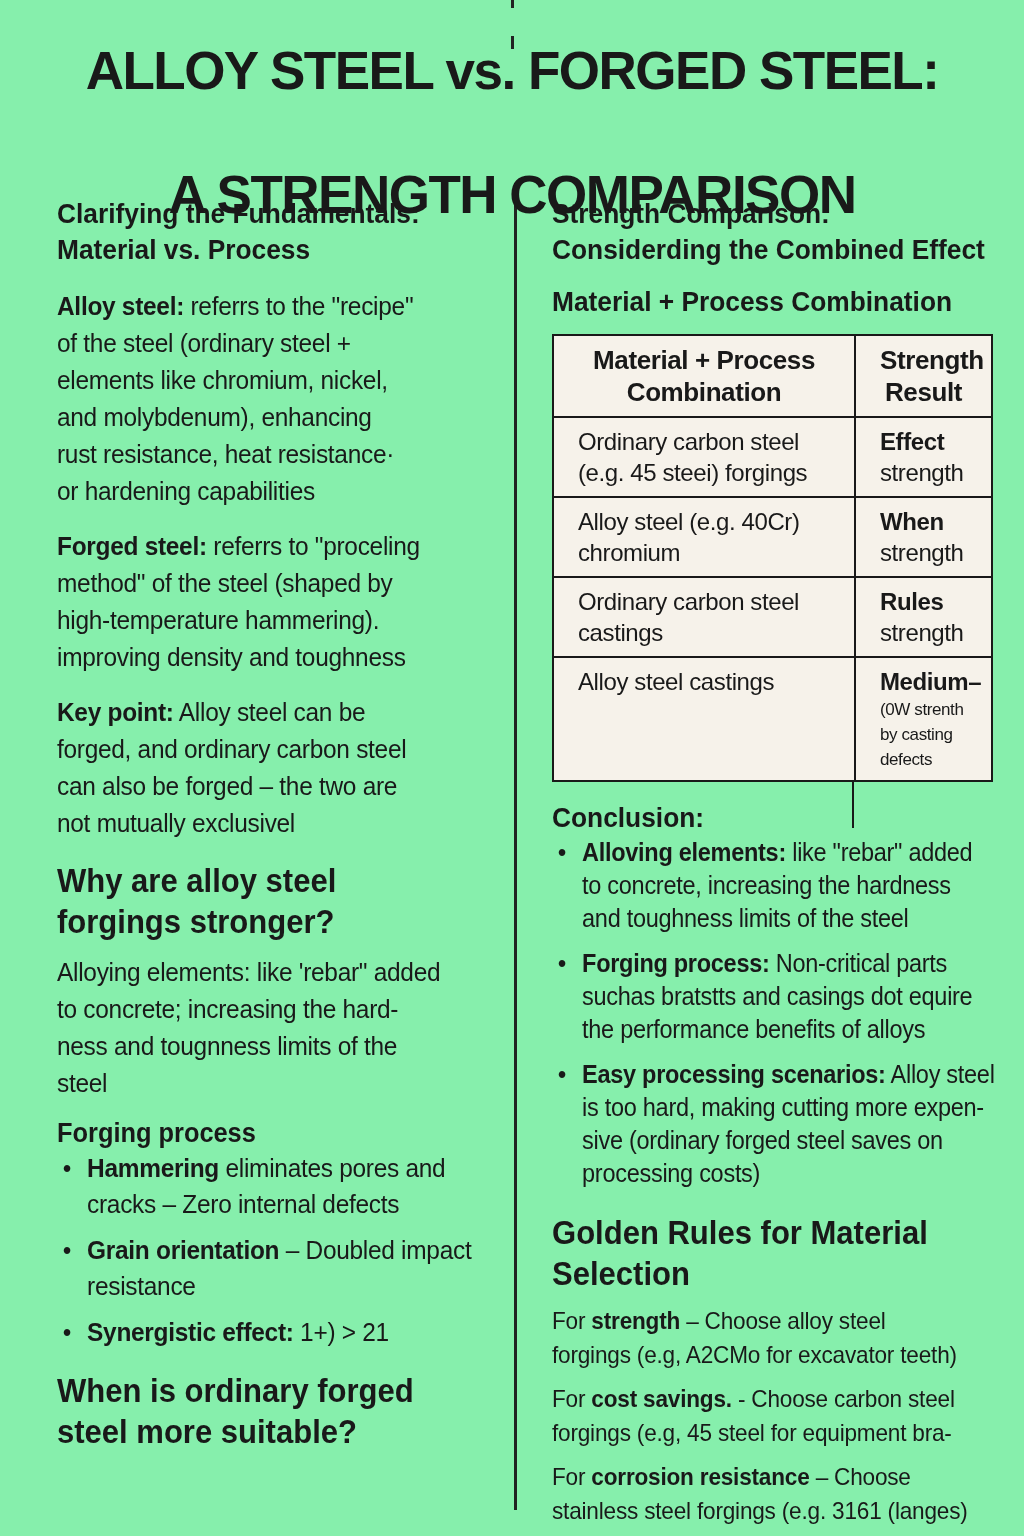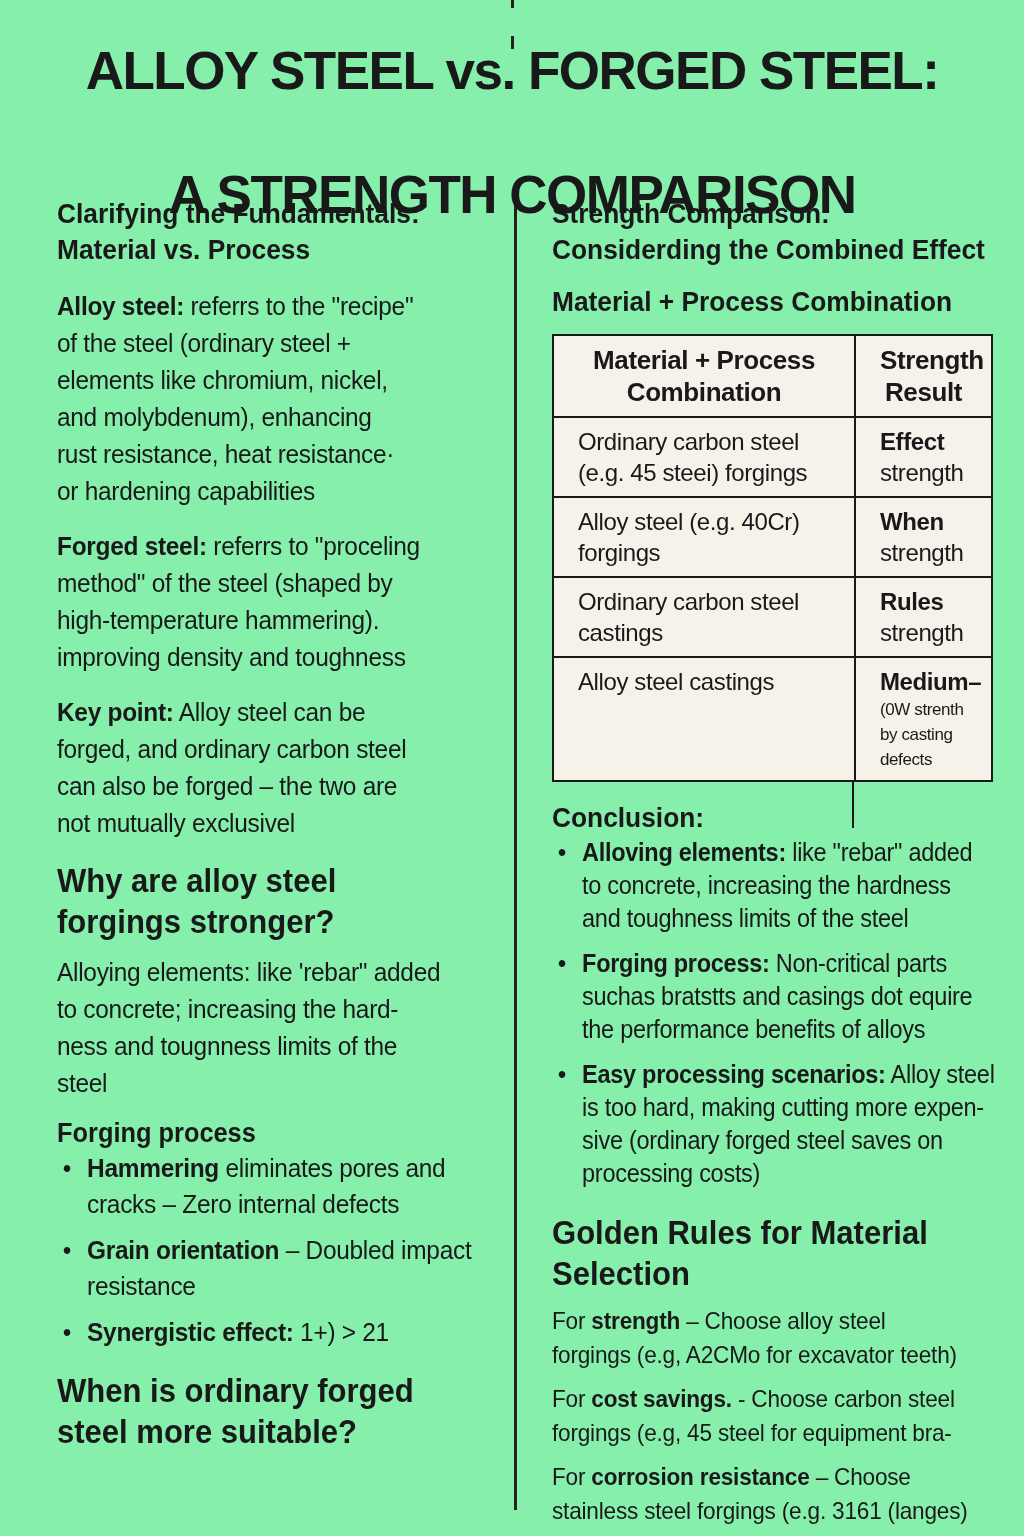--- a/index.html
+++ b/index.html
@@ -123,21 +123,21 @@
           <th class="hdr">Material + Process
 Combination</th>
           <th class="hdr">Strength
 Result</th>
         </tr>
         <tr>
           <td class="comb">Ordinary carbon steel (e.g. 45 steei) forgings</td>
           <td class="res"><b>Effect</b><span class="res-rest">strength</span></td>
         </tr>
         <tr>
-          <td class="comb">Alloy steel (e.g. 40Cr) forgings</td>
+          <td class="comb">Alloy steel (e.g. 40Cr) chromium</td>
           <td class="res"><b>When</b><span class="res-rest">strength</span></td>
         </tr>
         <tr>
           <td class="comb">Ordinary carbon steel castings</td>
           <td class="res"><b>Rules</b><span class="res-rest">strength</span></td>
         </tr>
         <tr>
           <td class="comb">Alloy steel castings</td>
           <td class="res"><b>Medium–</b><span class="res-sub">(0W strenth by casting defects</span></td>
         </tr>

